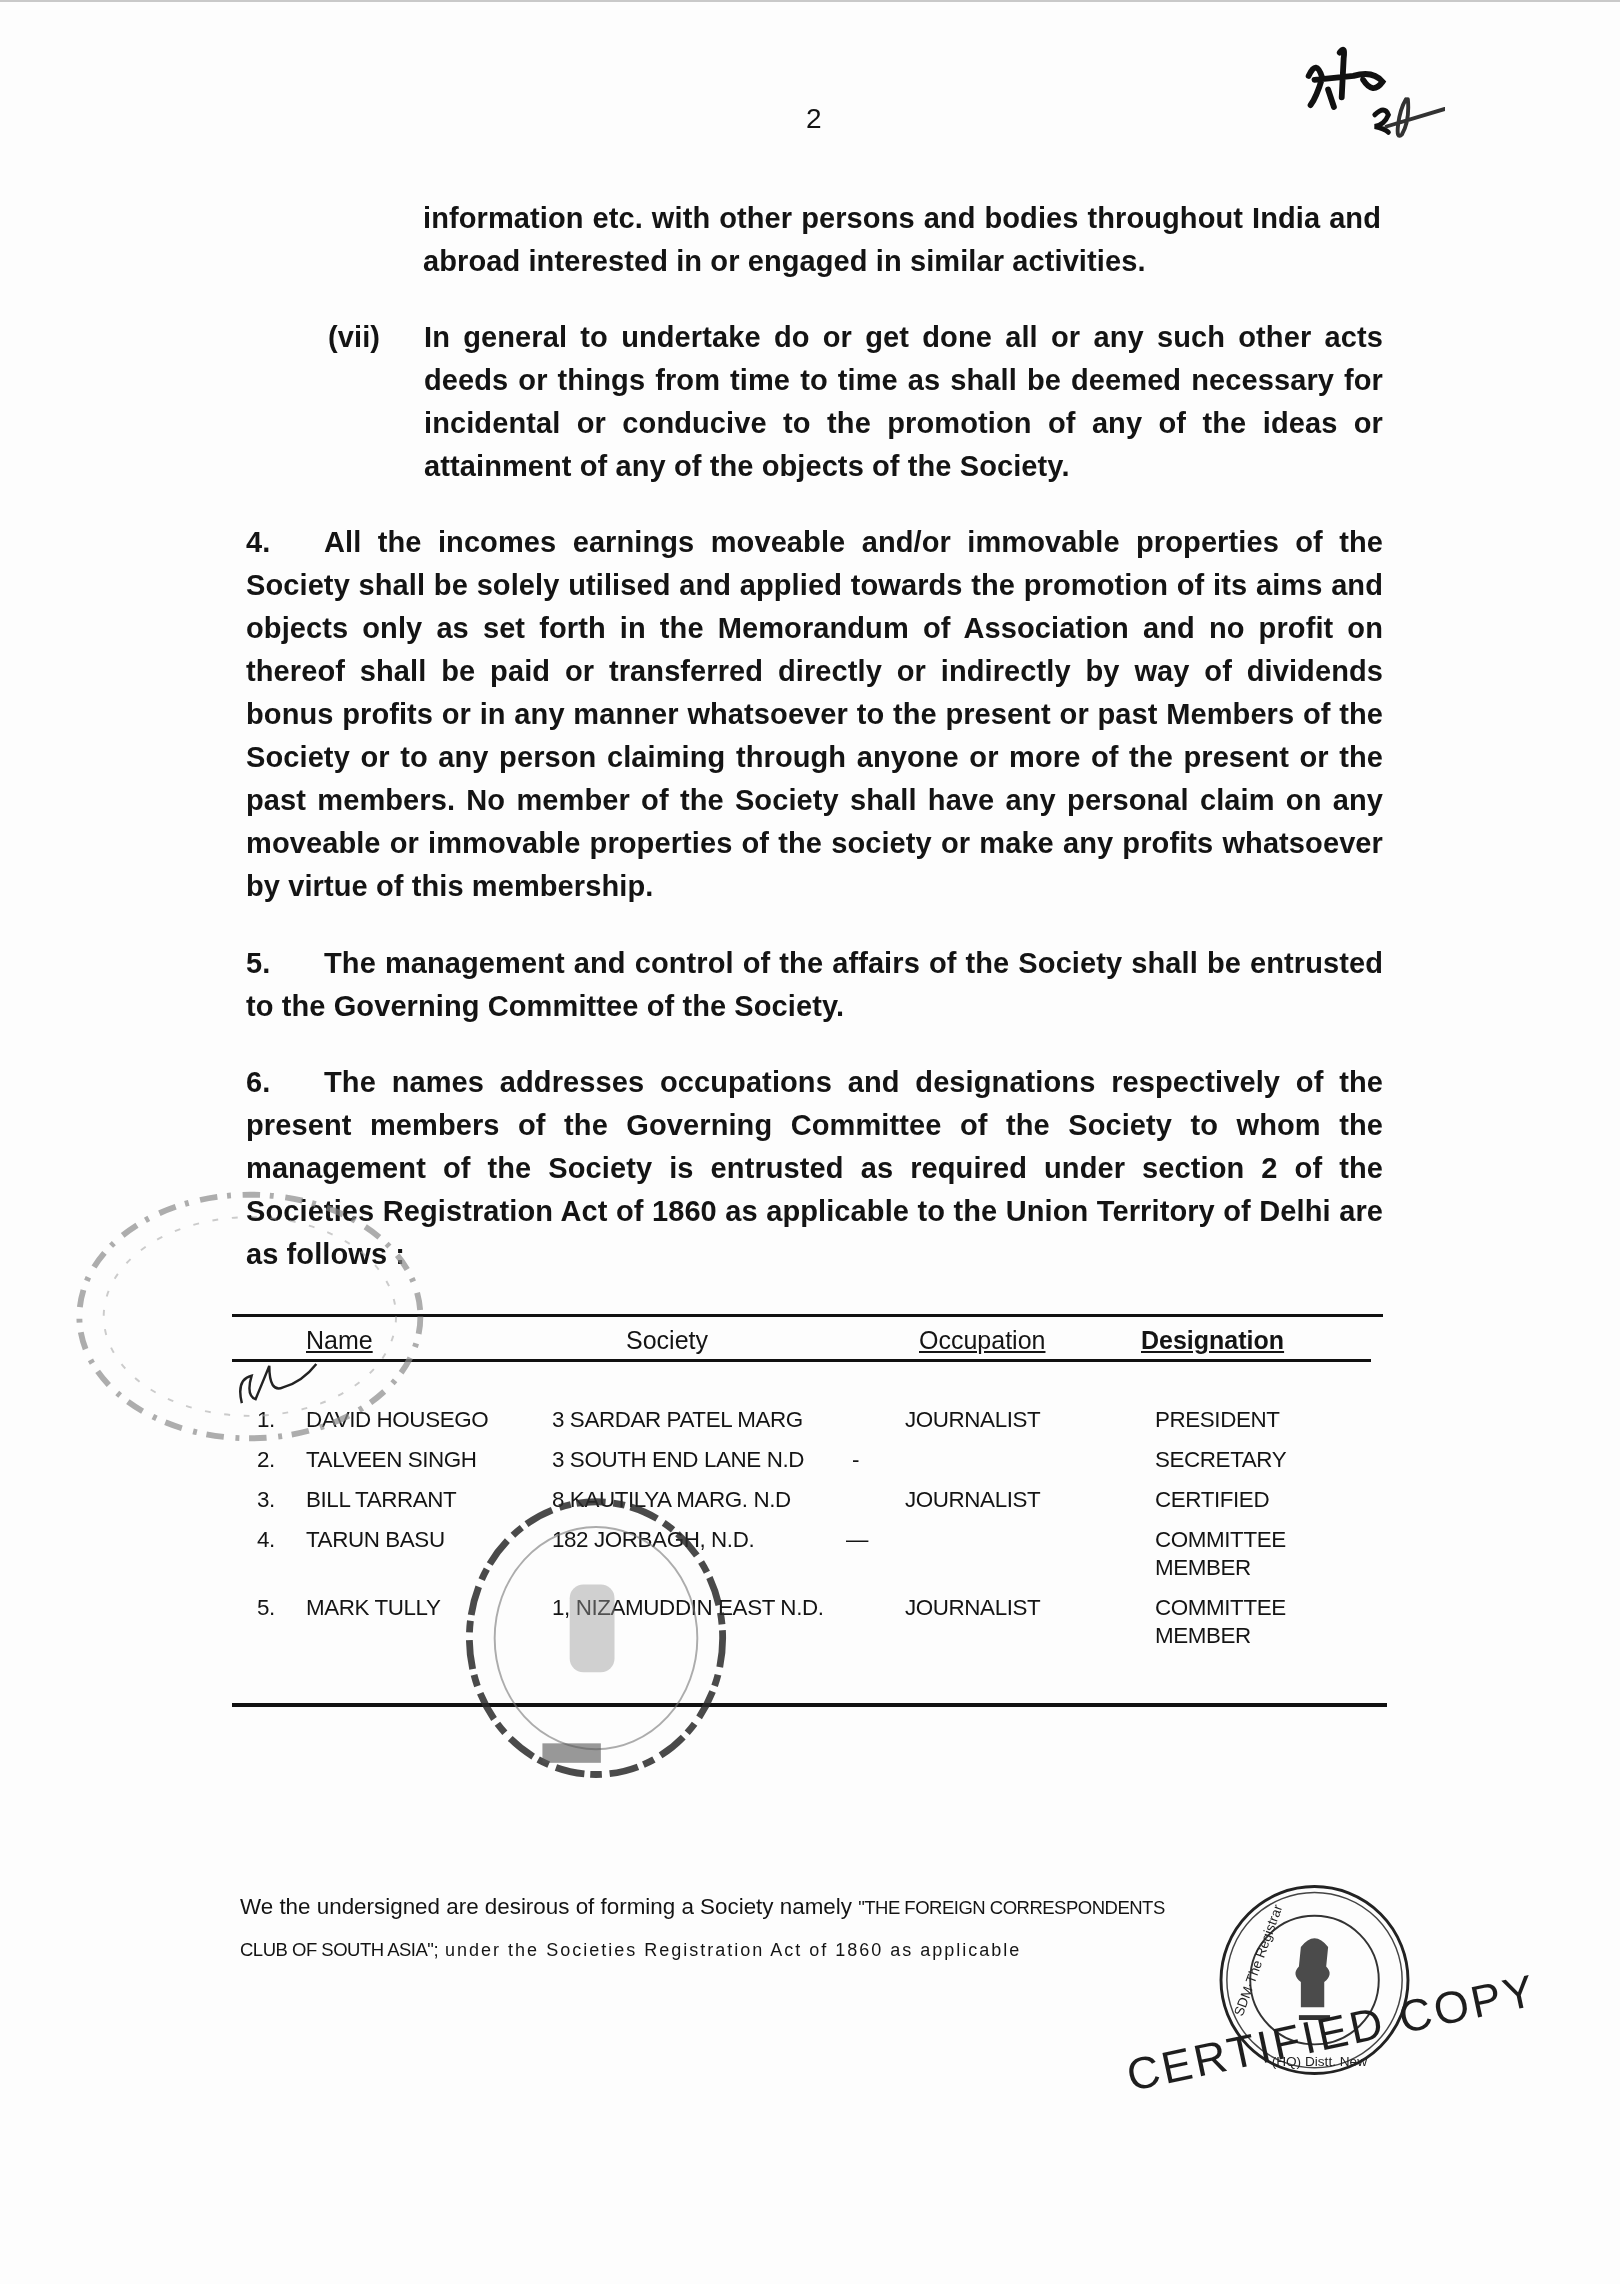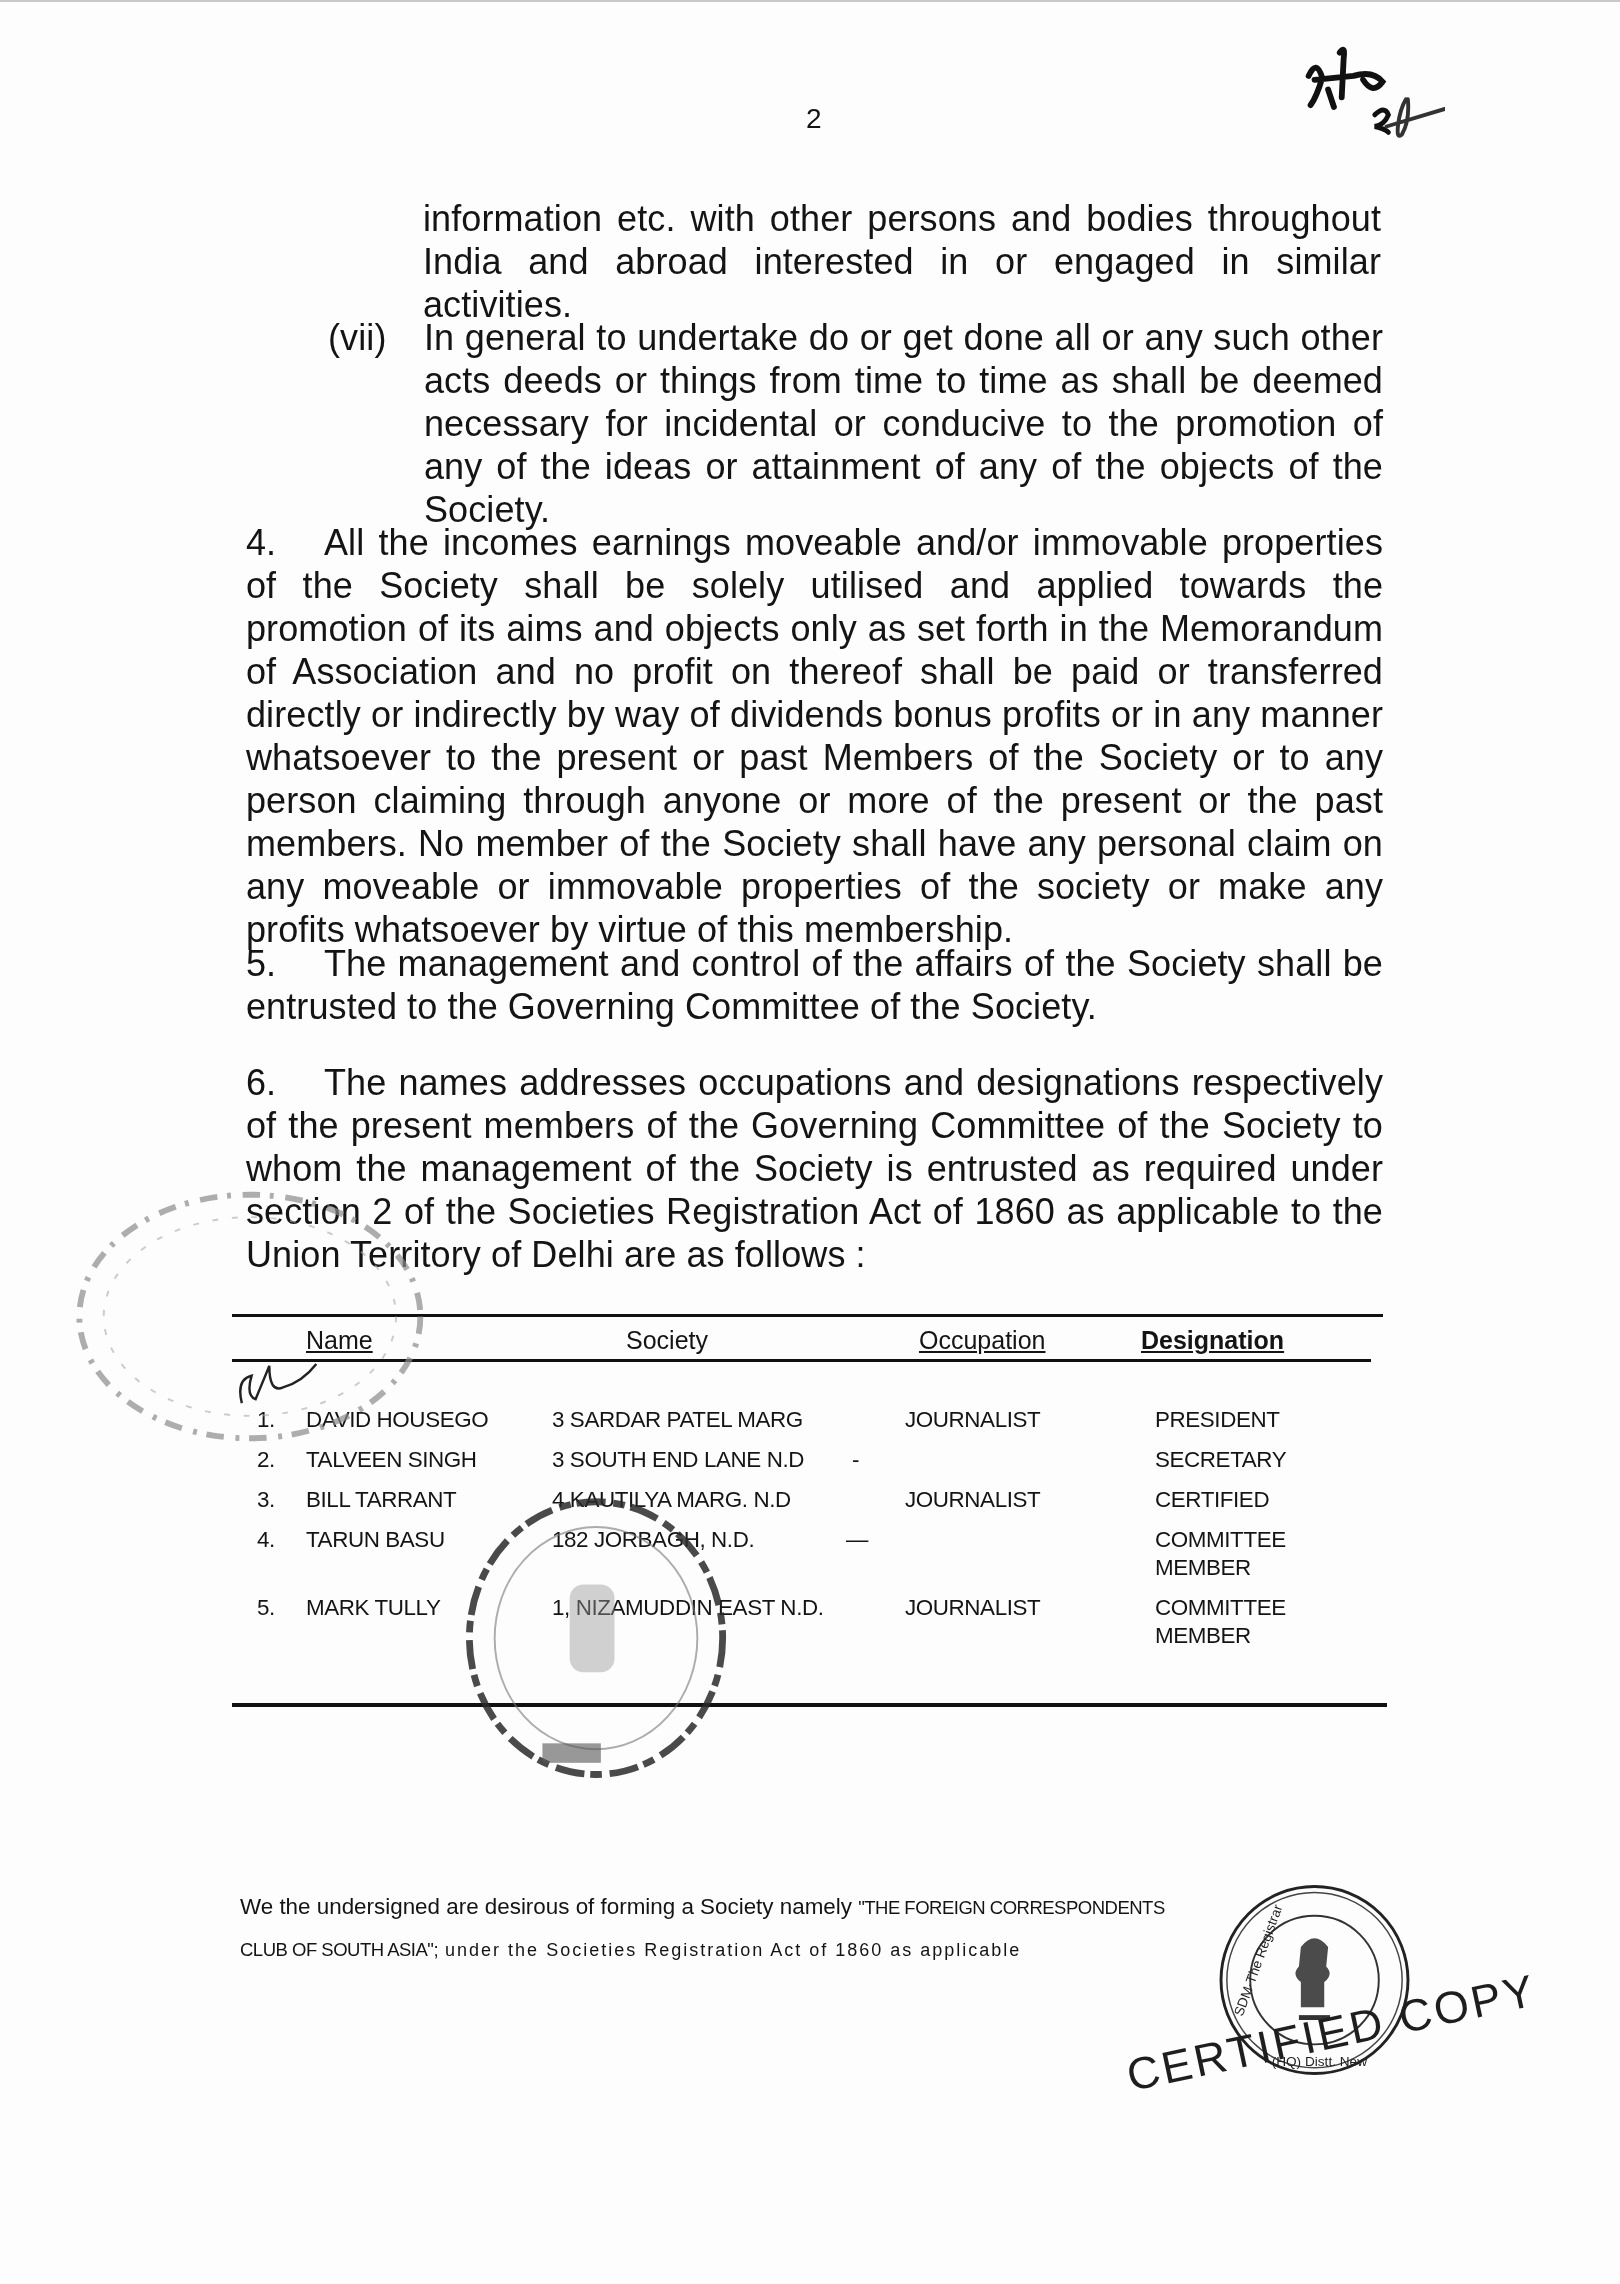--- a/index.html
+++ b/index.html
@@ -7,21 +7,21 @@
     width: 1621px; height: 2284px; position: relative; overflow: hidden;
     font-family: "Liberation Sans", "DejaVu Sans", sans-serif;
     color: #141414;
   }
   .page { position: absolute; inset: 0; background: #fdfdfd; }
   .topline { position: absolute; left: 0; right: 0; top: 0; height: 2px; background: #c9c9c9; }
 
   .page-number { position: absolute; left: 806px; top: 103px; font-size: 28px; }
   .handnote { position: absolute; left: 1289px; top: 37px; width: 156px; height: 107px; }
 
-  .para { position: absolute; font-size: 36px; line-height: 43px; letter-spacing: 0.1px; }
+  .para { position: absolute; font-size: 29px; line-height: 43px; letter-spacing: 0.1px; font-weight: bold; }
   .para p { margin: 0; text-align: justify; text-align-last: left; }
   .block-a { left: 423px; top: 197px; width: 958px; }
   .item-vii { left: 328px; top: 316px; width: 1055px; }
   .item-vii .num { position: absolute; left: 0; top: 0; width: 78px; }
   .item-vii .txt { margin-left: 96px; }
   .p4 { left: 246px; top: 521px; width: 1137px; }
   .p5 { left: 246px; top: 942px; width: 1137px; }
   .p6 { left: 246px; top: 1061px; width: 1137px; }
   .pn { display: inline-block; width: 78px; }
 
@@ -104,21 +104,21 @@
   <div class="row" style="top:1446px">
     <span class="n">2.</span>
     <span class="nm">TALVEEN SINGH</span>
     <span class="ad">3 SOUTH END LANE N.D</span>
     <span class="oc" style="left:620px">-</span>
     <span class="ds">SECRETARY</span>
   </div>
   <div class="row" style="top:1486px">
     <span class="n">3.</span>
     <span class="nm">BILL TARRANT</span>
-    <span class="ad">4 KAUTILYA MARG. N.D</span>
+    <span class="ad">8 KAUTILYA MARG. N.D</span>
     <span class="oc">JOURNALIST</span>
     <span class="ds">CERTIFIED</span>
   </div>
   <div class="row" style="top:1526px">
     <span class="n">4.</span>
     <span class="nm">TARUN BASU</span>
     <span class="ad">182 JORBAGH, N.D.</span>
     <span class="oc" style="left:614px">—</span>
     <span class="ds">COMMITTEE MEMBER</span>
   </div>

